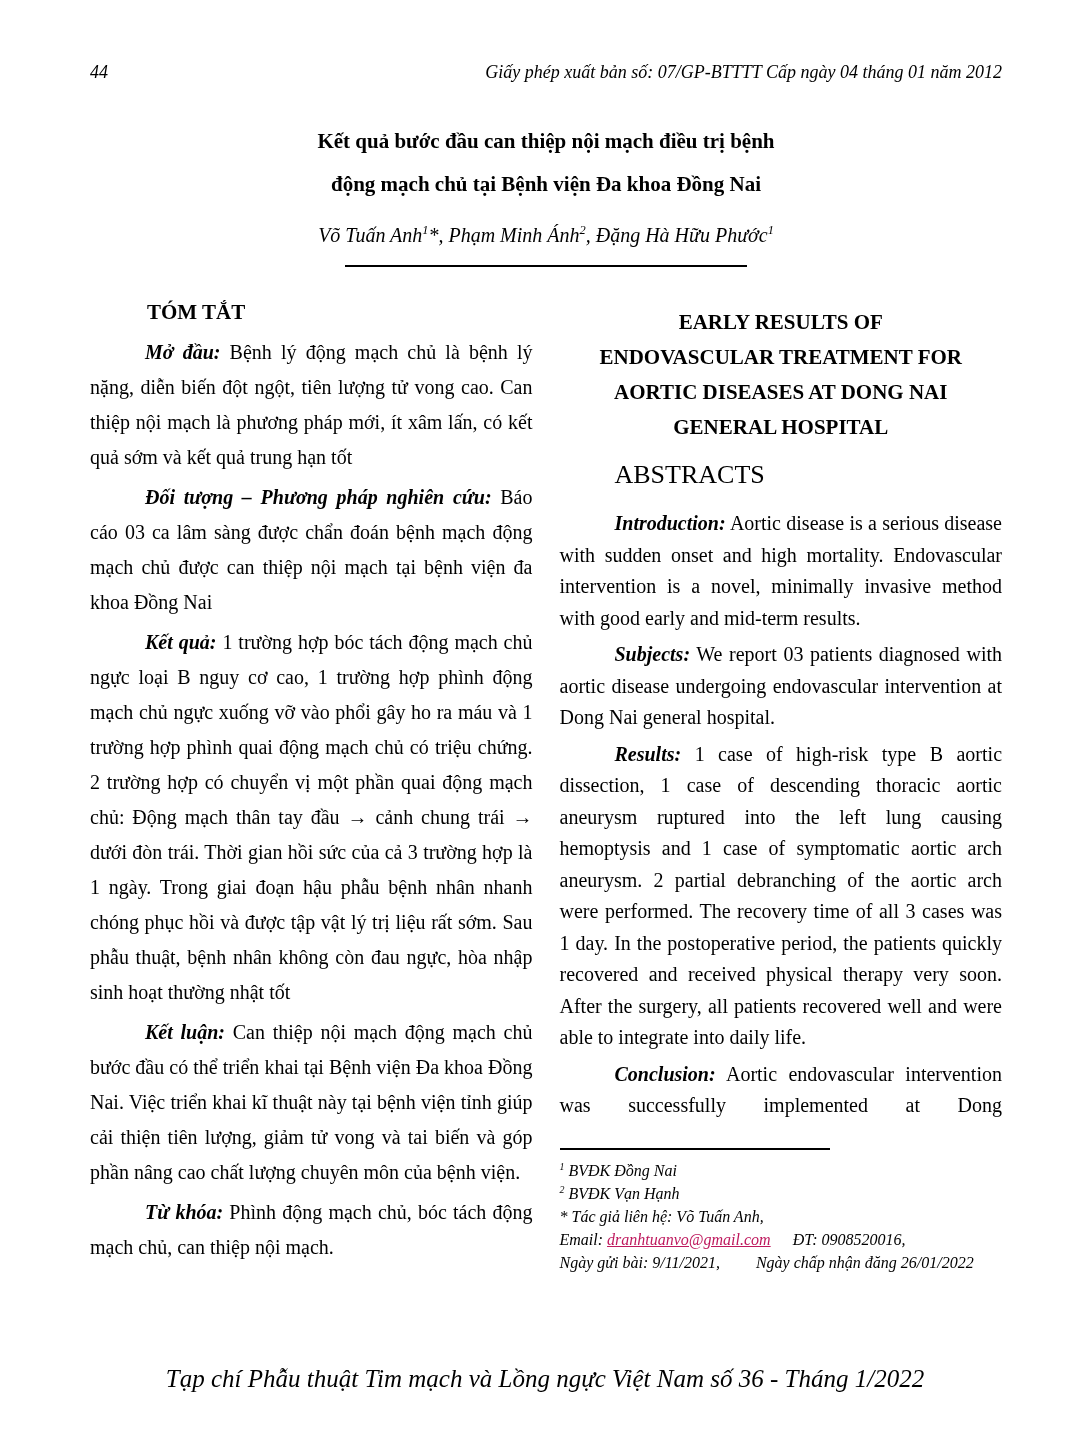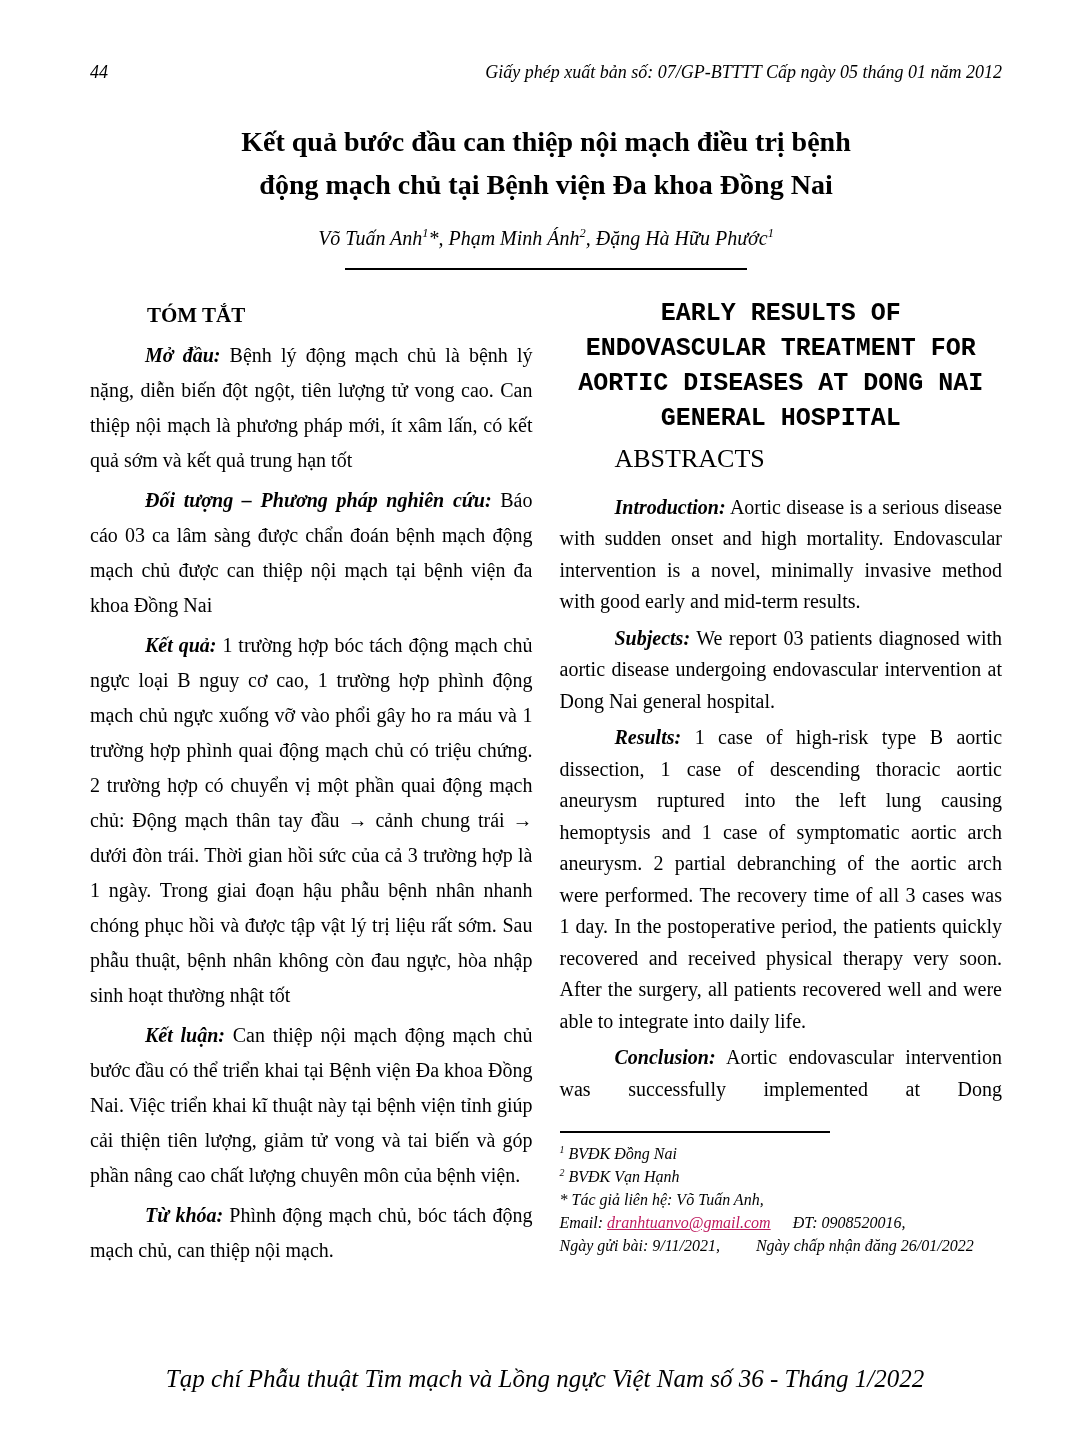--- a/index.html
+++ b/index.html
@@ -11,21 +11,21 @@
   }
   .content { padding: 60px 88px 0 90px; }
 
   .page-header {
     display: flex; justify-content: space-between; align-items: baseline;
     font-style: italic; font-size: 18px; line-height: 24px;
   }
 
   .article-title {
     text-align: center; font-weight: bold;
-    font-size: 28px; line-height: 43px;
+    font-size: 21px; line-height: 43px;
     margin-top: 36px;
   }
 
   .authors-line {
     text-align: center; font-style: italic;
     font-size: 20px; line-height: 26px; margin-top: 16px;
   }
   sup { font-size: 62%; line-height: 0; }
 
   .author-rule {
@@ -37,21 +37,21 @@
   .col { flex: 1 1 0; font-size: 20px; text-align: justify; }
   .col-left  { line-height: 35px; }
   .col-right { line-height: 31.5px; }
 
   .vi-heading { font-weight: bold; text-indent: 55px; margin: 2px; font-size: 21px; }
   .para { text-indent: 55px; margin: 5px 0 0 0; }
   .lead { font-weight: bold; font-style: italic; }
 
   .en-title {
     text-align: center; font-weight: bold;
-    font-size: 25px; line-height: 35px; margin: 0; font-family: Liberation Mono, monospace;
+    font-size: 21px; line-height: 35px; margin: 12px;
   }
   .en-heading {
     font-weight: normal; text-indent: 55px; margin: 5px 0 16px 0;
     font-size: 26px; line-height: 35px; text-align: left;
   }
   .justify-all { text-align-last: justify; }
 
   .footnotes {
     margin-top: 26px; font-style: italic; font-size: 16px;
     line-height: 23px; text-align: left;
@@ -67,21 +67,21 @@
     text-align: center; font-style: italic; font-size: 25px;
   }
 </style>
 </head>
 <body>
 
 <div class="content">
 
   <div class="page-header">
     <span>44</span>
-    <span>Giấy phép xuất bản số: 07/GP-BTTTT Cấp ngày 05 tháng 01 năm 2012</span>
+    <span>Giấy phép xuất bản số: 07/GP-BTTTT Cấp ngày 04 tháng 01 năm 2012</span>
   </div>
 
   <h1 class="article-title">
     <span>Kết quả bước đầu can thiệp nội mạch điều trị bệnh</span><br>
     <span>động mạch chủ tại Bệnh viện Đa khoa Đồng Nai</span>
   </h1>
 
   <div class="authors-line"><span>Võ Tuấn Anh</span><sup>1</sup><span>*, </span><span>Phạm Minh Ánh</span><sup>2</sup><span>, </span><span>Đặng Hà Hữu Phước</span><sup>1</sup></div>
 
   <div class="author-rule"></div>

